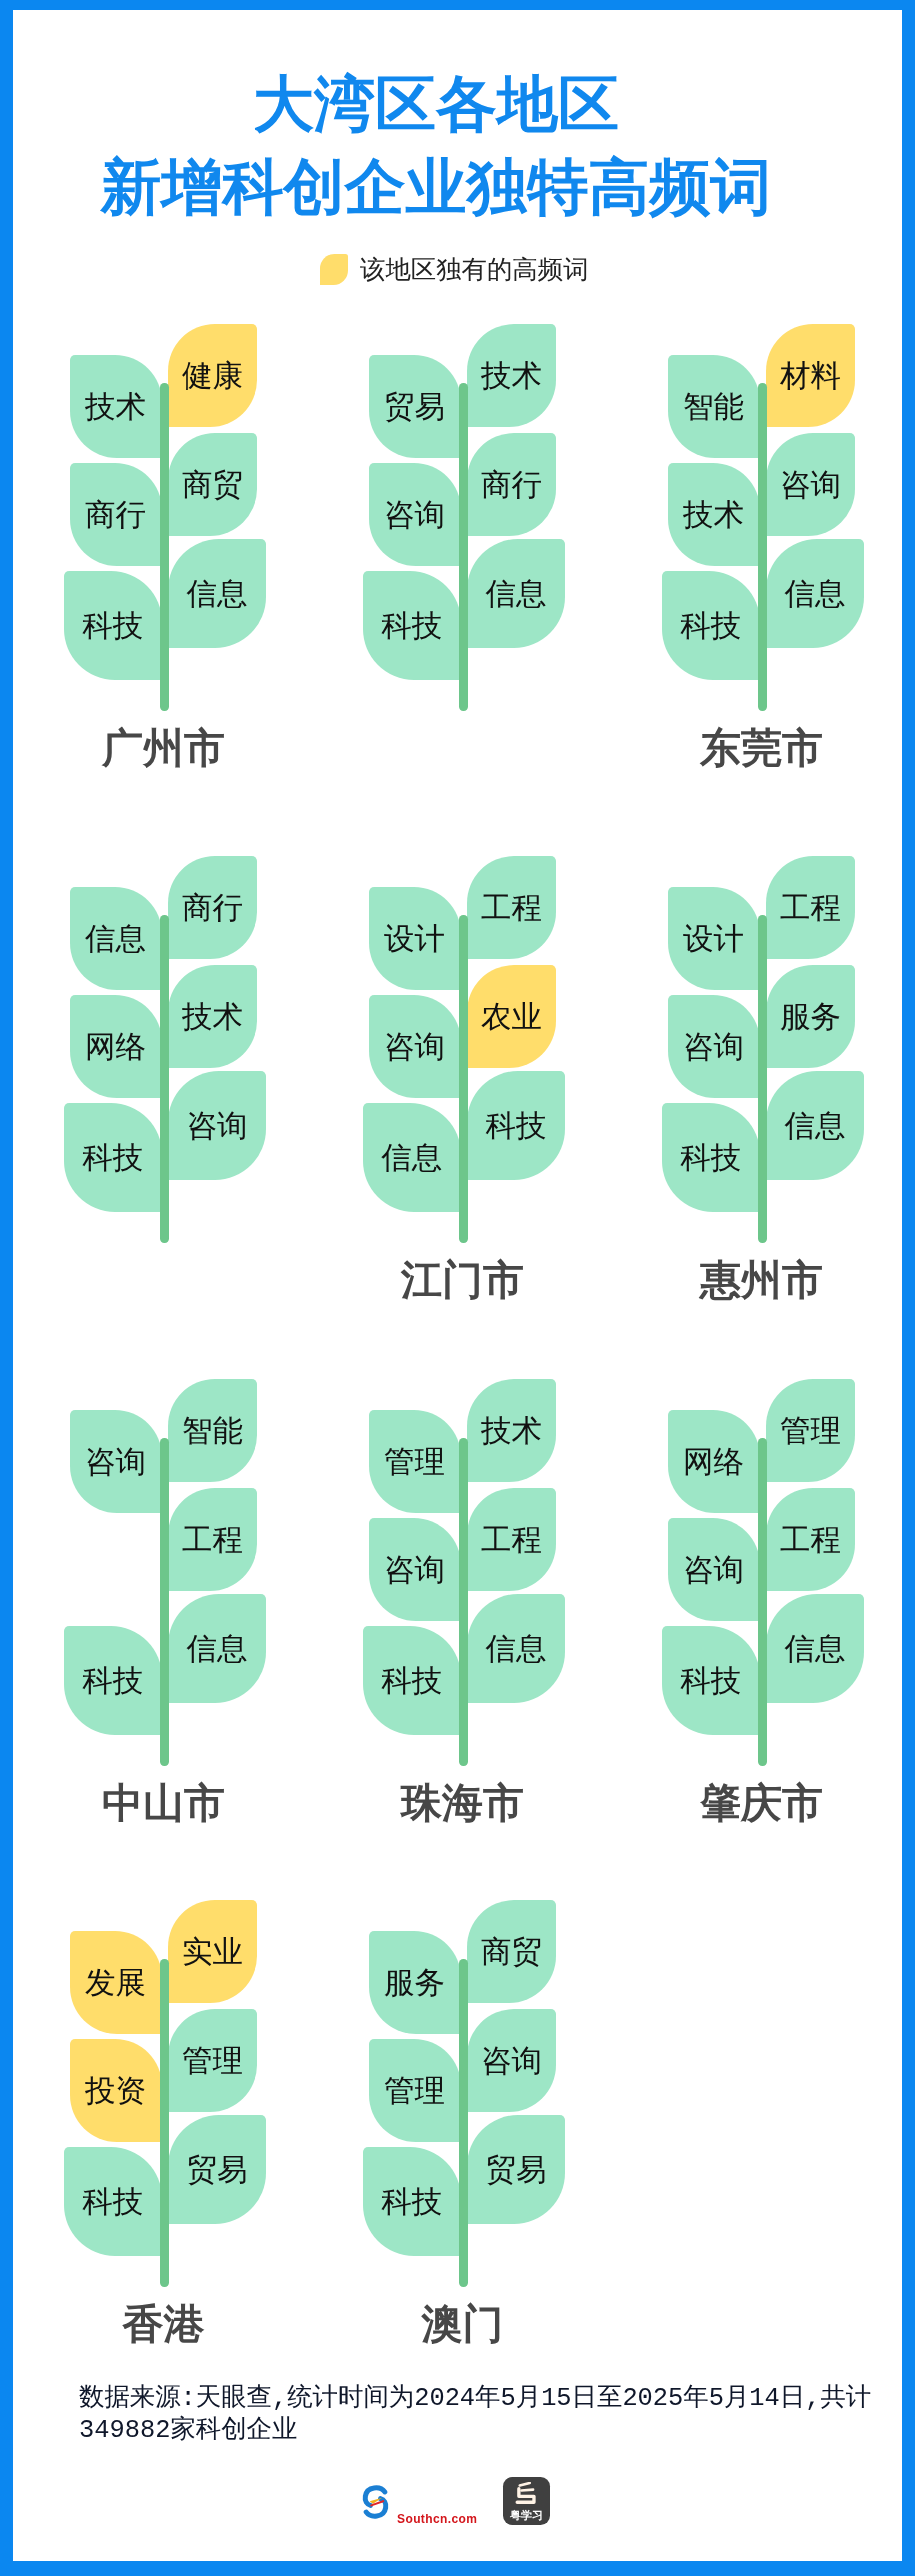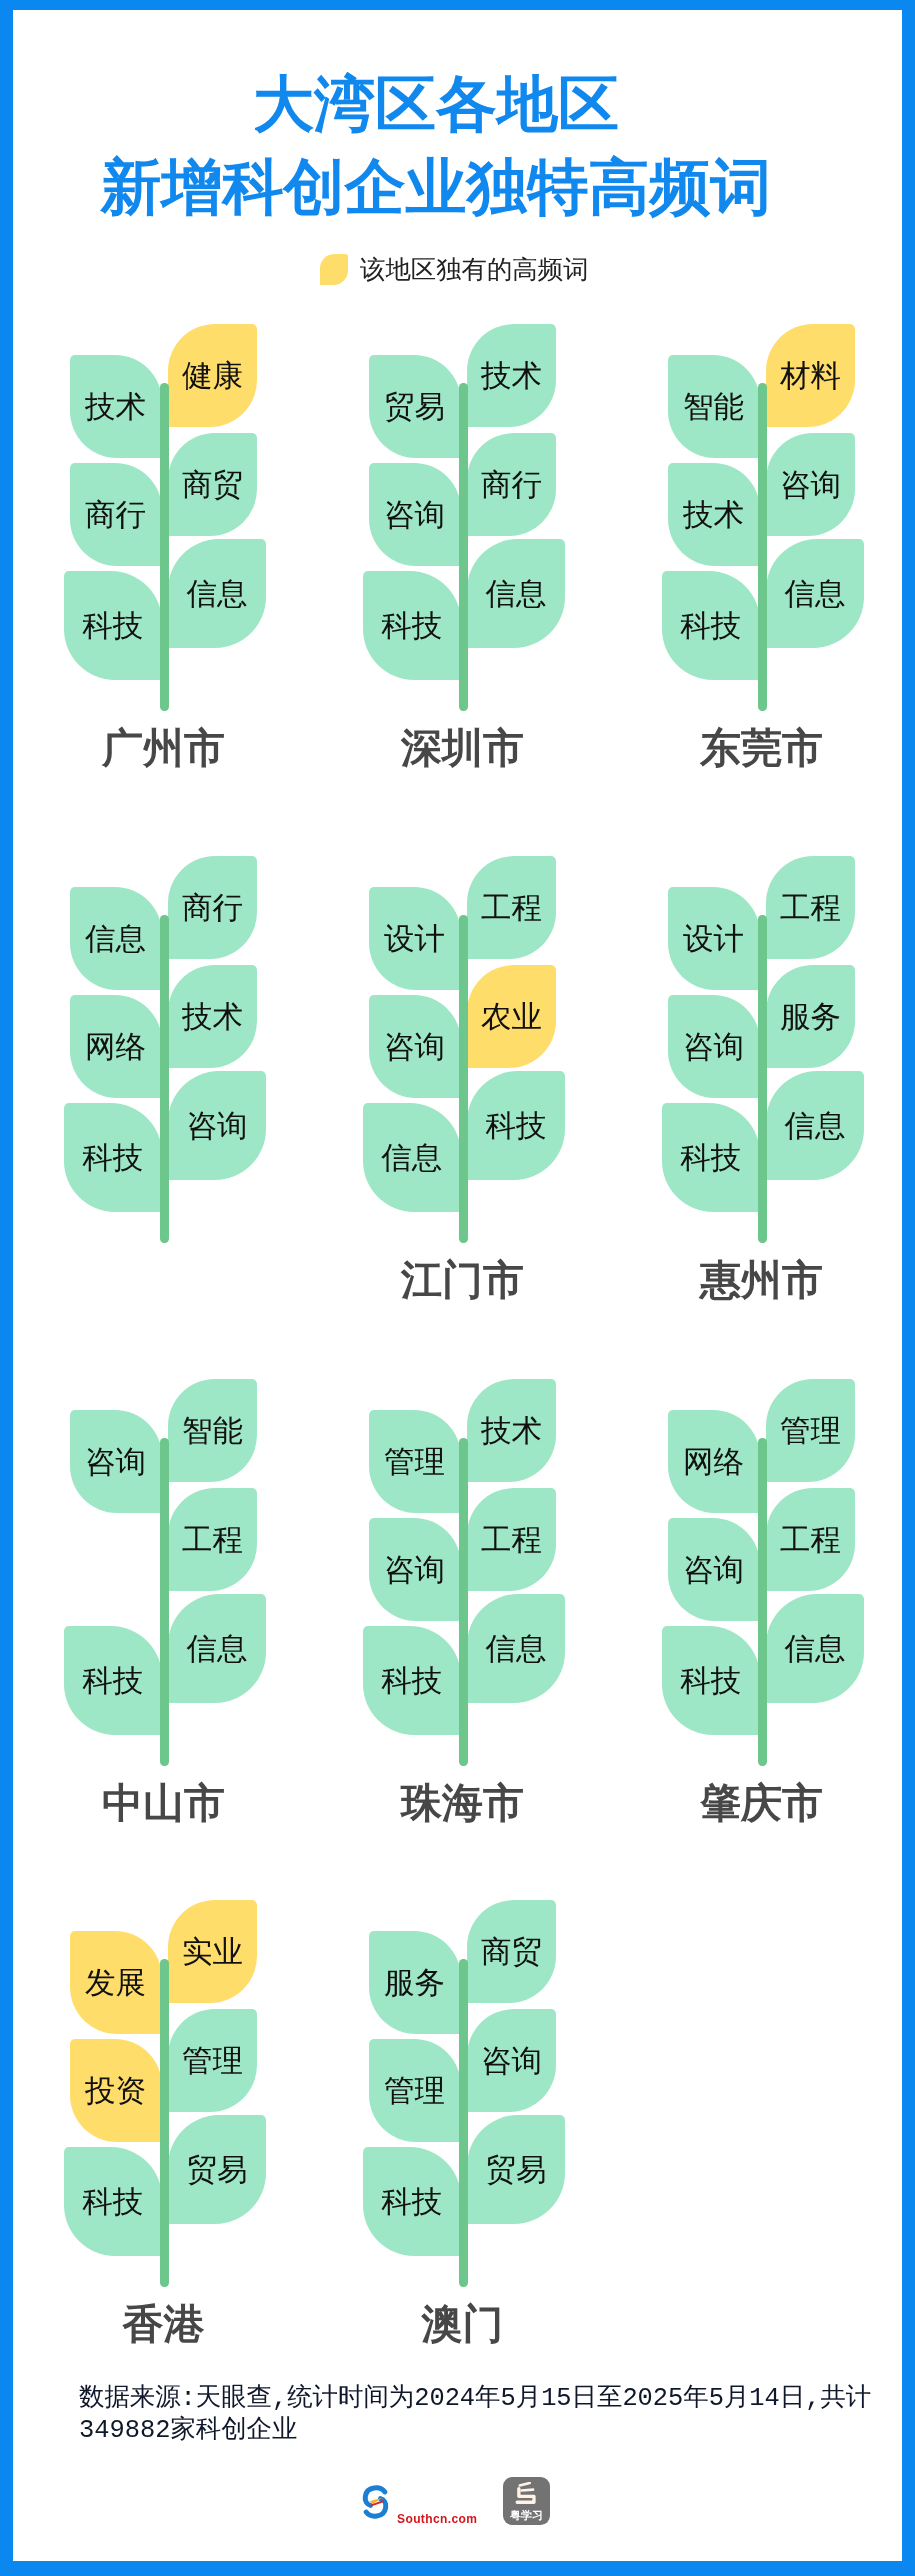--- a/index.html
+++ b/index.html
@@ -66,21 +66,21 @@
     position: absolute; left: 395px; top: 2479px; height: 34px; line-height: 34px;
     font-family: "DejaVu Serif", "Liberation Serif", serif; font-size: 27px; font-style: italic;
     color: #ffffff; letter-spacing: 2.5px; white-space: nowrap;
   }
   .southcn-domain {
     position: absolute; left: 397px; top: 2513px; height: 13.6px; line-height: 13.6px;
     font-size: 12px; font-weight: 700; color: #d4161c; letter-spacing: 0.4px; white-space: nowrap;
   }
   .app-icon {
     position: absolute; left: 503px; top: 2477px; width: 47px; height: 48px;
-    border-radius: 9.3px; background: #737373; overflow: hidden;
+    border-radius: 9.3px; background: #404040; overflow: hidden;
   }
   .app-icon svg { position: absolute; left: 10.2px; top: 5.1px; }
   .app-name {
     position: absolute; left: 0; width: 47px; bottom: 3.4px; text-align: center;
     font-size: 11px; font-weight: 700; color: #fff; line-height: 12.7px; white-space: nowrap;
   }
 </style>
 </head>
 <body>
 
@@ -128,21 +128,20 @@
   <div class="leaf r r1">
       <span>技术</span>
     </div>
   <div class="leaf r r2">
       <span>商行</span>
     </div>
   <div class="leaf r r3">
       <span>信息</span>
     </div>
   <div class="stem"></div>
-  <div class="city">深圳市</div>
 </div>
 
 <div class="plant" style="left:660px;top:324px">
   <div class="leaf l l1">
       <span>智能</span>
     </div>
   <div class="leaf l l2">
       <span>技术</span>
     </div>
   <div class="leaf l l3">

